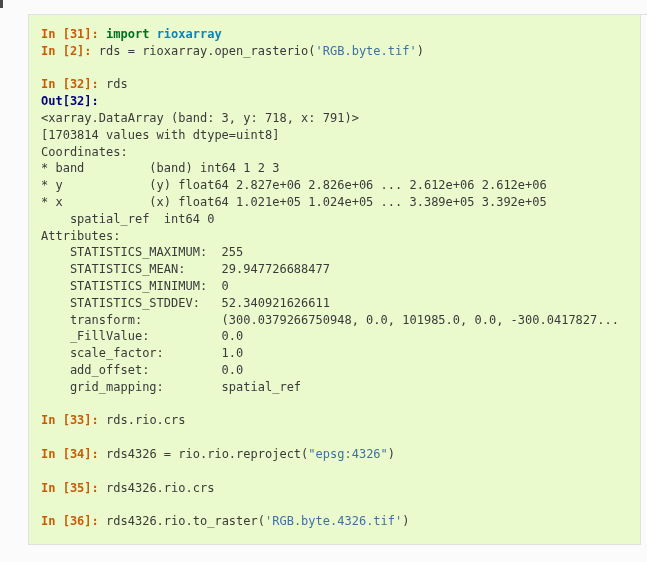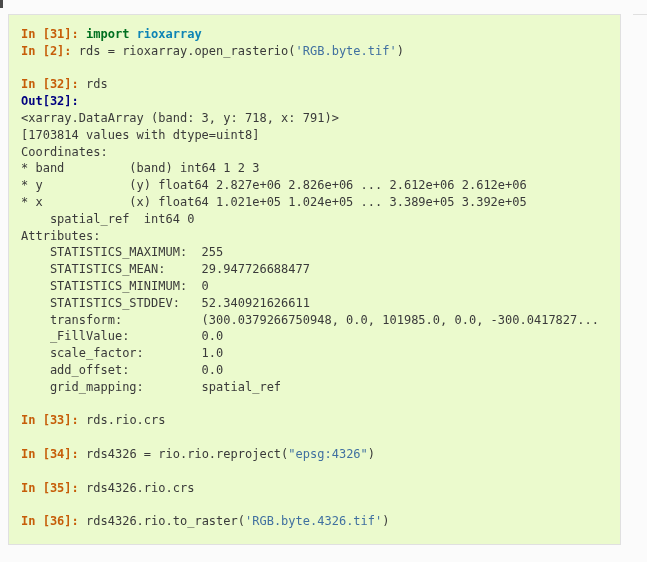--- a/index.html
+++ b/index.html
@@ -26,21 +26,21 @@
   .divider-extension {
     position: absolute;
     left: 633px;
     top: 14px;
     width: 14px;
     height: 1px;
     background: #e0e0e0;
   }
   pre.console {
     position: absolute;
-    left: 8px;
+    left: 28px;
     top: 14px;
     width: 613px;
     height: 531px;
     box-sizing: border-box;
     margin: 0;
     padding: 11px 12px;
     border: 1px solid #e0e0e0;
     white-space: pre;
     overflow: hidden;
     font-family: "DejaVu Sans Mono", "Liberation Mono", monospace;

